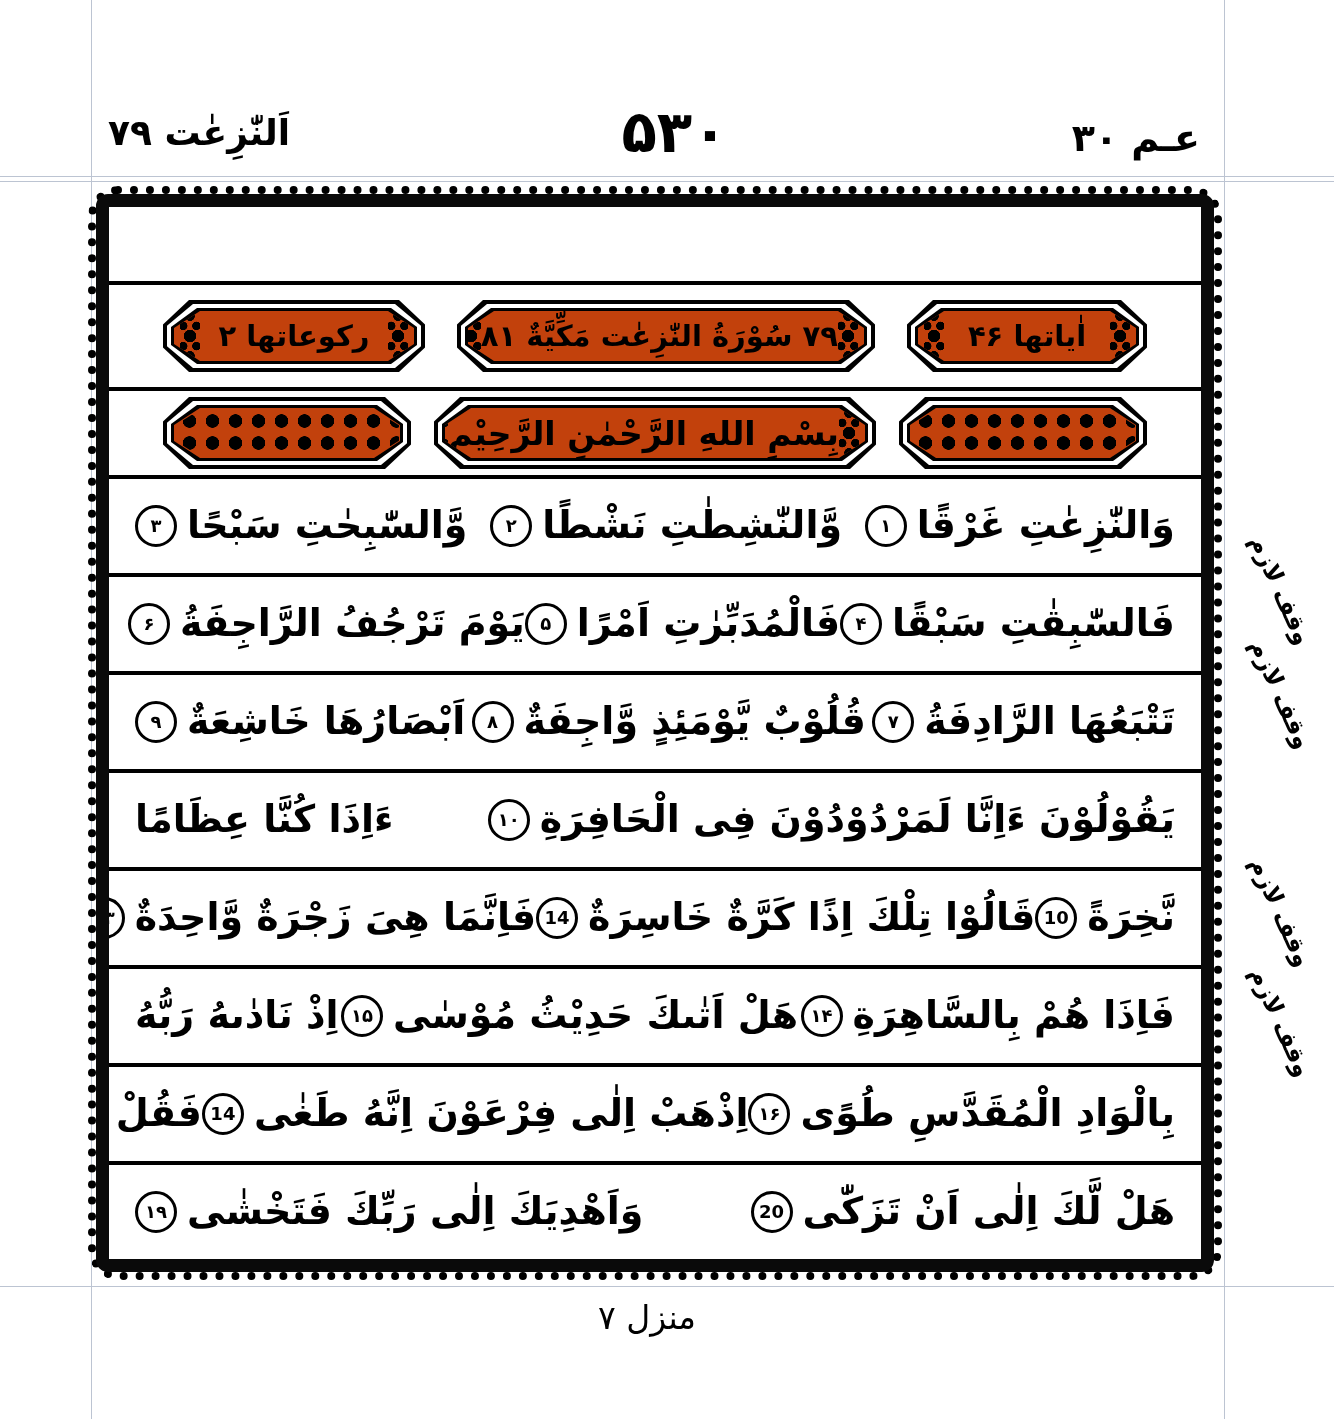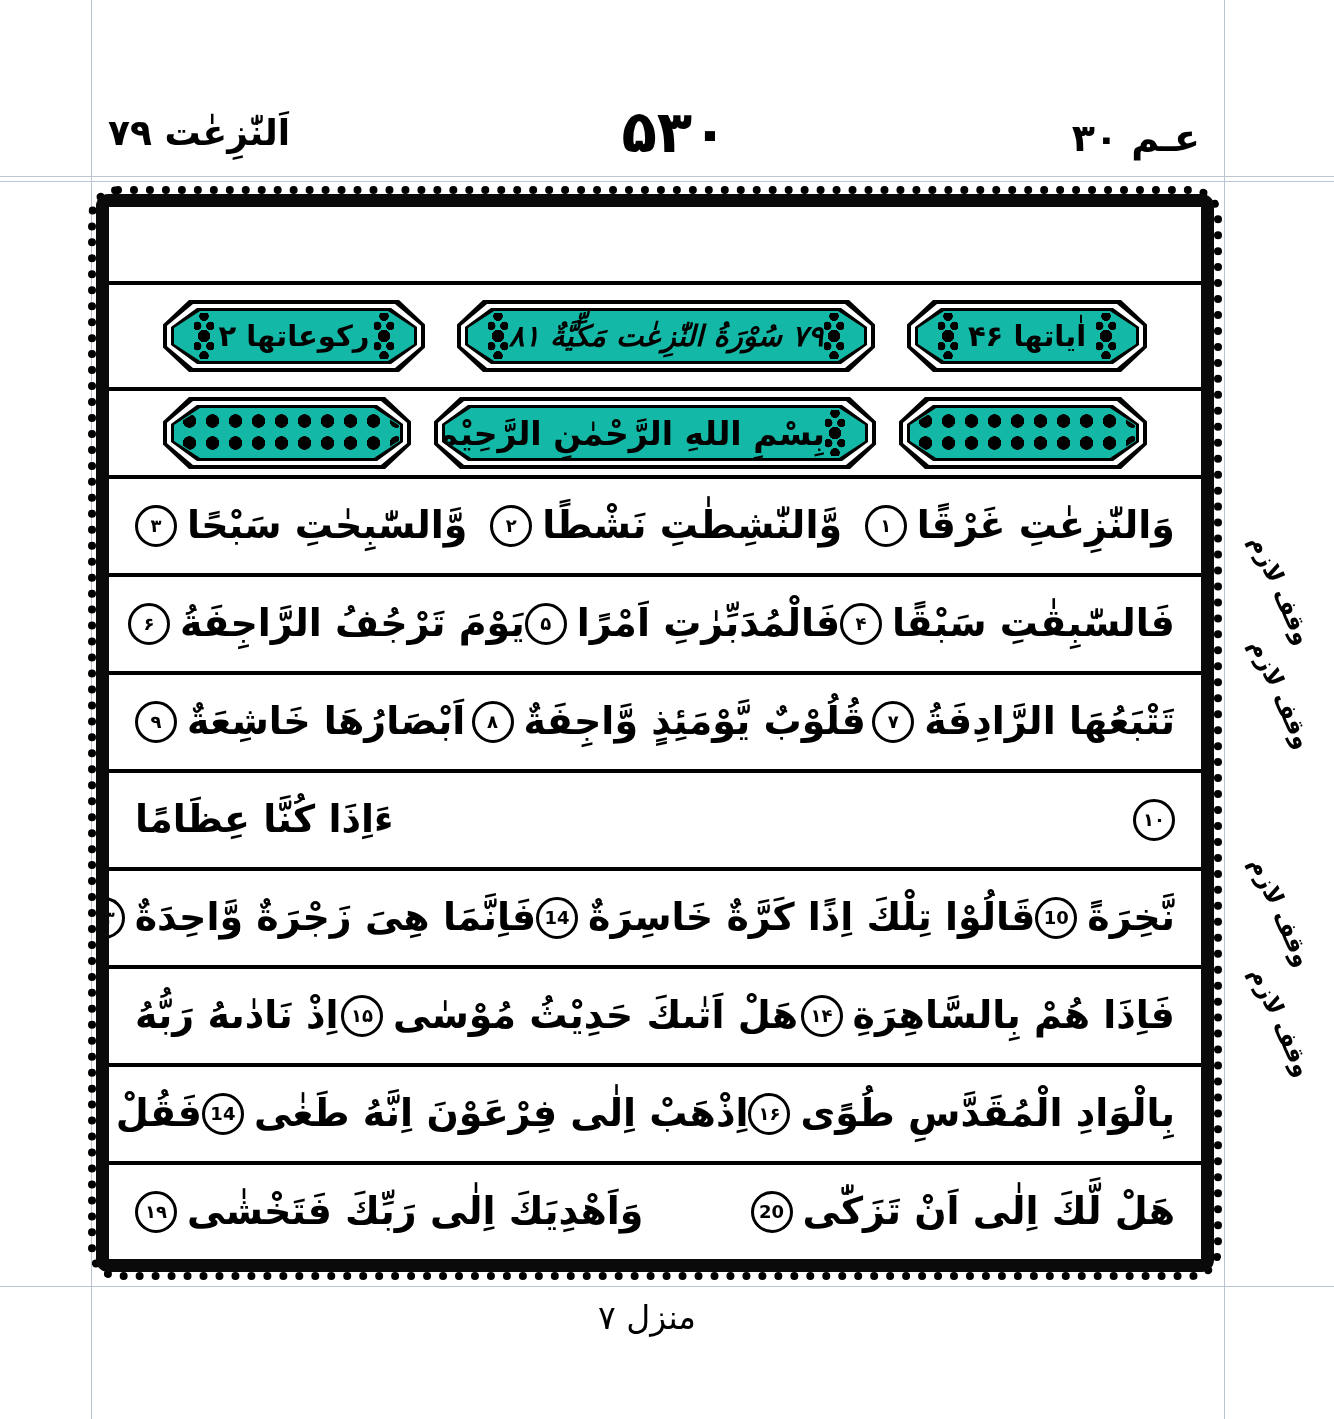--- a/index.html
+++ b/index.html
@@ -37,26 +37,26 @@
   #surah-header-row{height:106px;}
   #bismillah-row{height:88px;}
 
   
   .cart{position:relative;height:72px;flex:none;}
   .oct{clip-path:polygon(26px 0,calc(100% - 26px) 0,100% 34%,100% 66%,calc(100% - 26px) 100%,26px 100%,0 66%,0 34%);}
   .cl{position:absolute;}
   .c1{inset:0;background:#000;}
   .c2{inset:4px;background:#fff;}
   .c3{inset:8px;background:#000;}
-  .c4{inset:11px;background:#14b8a6;display:flex;direction:rtl;align-items:center;
-      justify-content:space-between;padding:0 20px;box-sizing:border-box;}
+  .c4{inset:11px;background:#c2410c;display:flex;direction:rtl;align-items:center;
+      justify-content:space-between;padding:0 6px;box-sizing:border-box;}
   .cart-label{flex:1;text-align:center;font-weight:700;font-size:29px;white-space:nowrap;line-height:1;}
   #bismillah-cartouche .cart-label{font-size:33px;}
   #ayat-cartouche{width:240px;}
-  #title-cartouche{width:418px;font-style:italic;}
+  #title-cartouche{width:418px;}
   #ruku-cartouche{width:262px;}
   #bismillah-cartouche{width:442px;}
   .filler-cart{width:248px;}
   .floral{
     width:20px;height:46px;flex:none;
     background:
       radial-gradient(circle at 50% 7%,  #000 4.5px, transparent 5px),
       radial-gradient(circle at 16% 28%, #000 4px,  transparent 4.5px),
       radial-gradient(circle at 82% 28%, #000 4px,  transparent 4.5px),
       radial-gradient(circle at 50% 50%, #000 6px,  transparent 6.5px),
@@ -210,20 +210,21 @@
             <span>قُلُوْبٌ يَّوْمَئِذٍ وَّاجِفَةٌ</span>
             <span class="verse-circle">۸</span>
           </span>
           <span class="segment">
             <span>اَبْصَارُهَا خَاشِعَةٌ</span>
             <span class="verse-circle">۹</span>
           </span>
         </div>
         <div class="verse-row">
           <span class="segment">
+            <span>يَقُوْلُوْنَ ءَاِنَّا لَمَرْدُوْدُوْنَ فِى الْحَافِرَةِ</span>
             <span class="verse-circle">۱۰</span>
           </span>
           <span class="segment">
             <span>ءَاِذَا كُنَّا عِظَامًا</span>
           </span>
         </div>
         <div class="verse-row">
           <span class="segment">
             <span>نَّخِرَةً</span>
             <span class="verse-circle">10</span>

